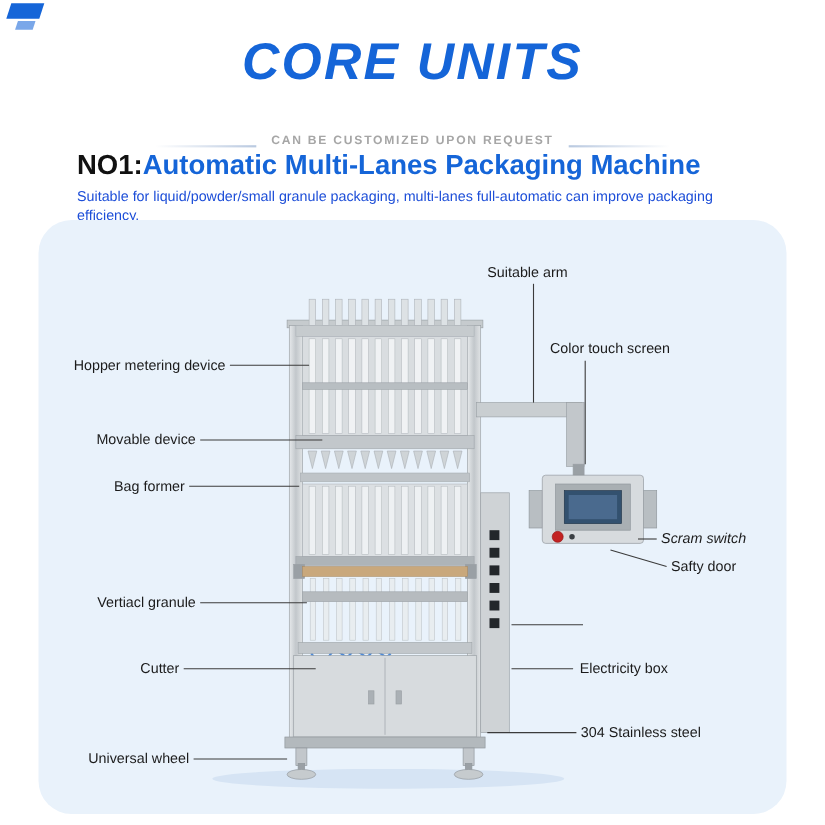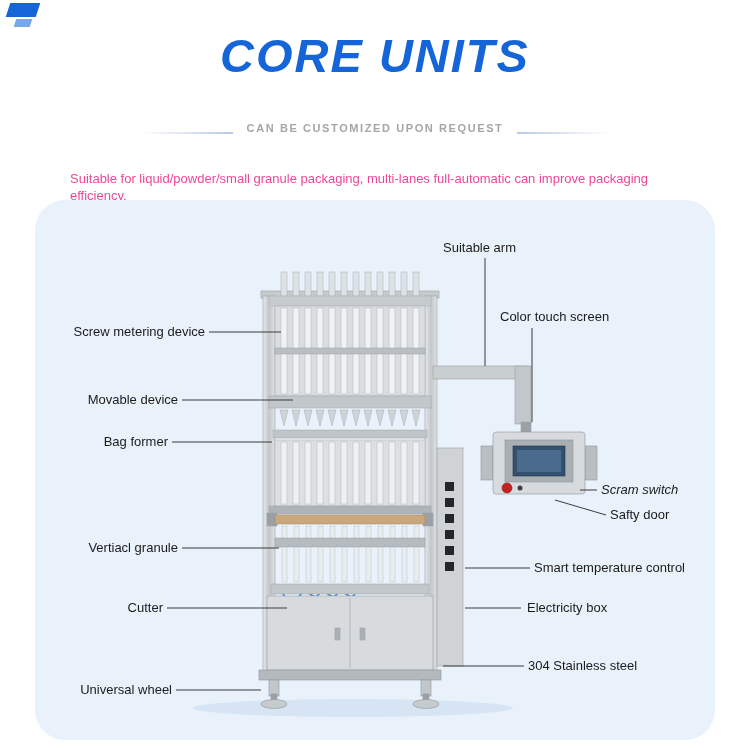--- a/index.html
+++ b/index.html
@@ -16,21 +16,21 @@
   .tagline-row{position:absolute;left:0;top:90px;width:100%;display:flex;align-items:flex-end;justify-content:center;gap:14px;margin-top:32px;}
   .tagline{font-size:11px;font-weight:bold;letter-spacing:1.6px;color:#a6a6a6;}
   .tagline-line{width:92px;height:2px;}
   .tagline-line.l{background:linear-gradient(to left,#b9c9e0,rgba(185,201,224,0));}
   .tagline-line.r{background:linear-gradient(to right,#b9c9e0,rgba(185,201,224,0));}
 
   
   .section-head{position:absolute;left:70px;top:136px;font-size:25px;font-weight:bold;white-space:nowrap;}
   .section-no{color:#111111;}
   .section-title{color:#1565d8;}
-  .section-desc{position:absolute;left:70px;top:171px;width:600px;font-size:13px;line-height:1.3;color:#ec4899;}
+  .section-desc{position:absolute;left:70px;top:171px;width:600px;font-size:13px;line-height:1.3;color:#1d4ed8;}
 
   
   .panel{position:absolute;left:35px;top:200px;width:680px;height:540px;background:#e9f2fb;border-radius:30px;}
   .panel svg{position:absolute;left:0;top:0;}
   .lbl{position:absolute;font-size:13px;color:#1b1b1b;white-space:nowrap;}
 </style>
 </head>
 <body>
 
 <div id="stage">
@@ -41,20 +41,23 @@
   </div>
 
   <div class="brand">CORE UNITS</div>
 
   <div class="tagline-row">
     <div class="tagline-line l"></div>
     <div class="tagline">CAN BE CUSTOMIZED UPON REQUEST</div>
     <div class="tagline-line r"></div>
   </div>
 
+  <div class="section-head">
+    <span class="section-no">NO1:</span><span class="section-title">Automatic Multi-Lanes Packaging Machine</span>
+  </div>
 
   <div class="section-desc">Suitable for liquid/powder/small granule packaging, multi-lanes full-automatic can improve packaging efficiency.</div>
 
   <div class="panel">
 
     <svg width="680" height="546" viewBox="0 0 680 546">
       <defs>
         <linearGradient id="steelH" x1="0" y1="0" x2="1" y2="0">
           <stop offset="0" stop-color="#e6e9eb"></stop>
             <stop offset="0.5" stop-color="#c2c7cb"></stop>
@@ -231,29 +234,28 @@
         <path d="M450,58 V166"></path>
         <path d="M497,128 V222"></path>
         <path d="M545,290 H562"></path>
         <path d="M520,300 L571,315"></path>
         <path d="M430,368 H495"></path>
         <path d="M430,408 H486"></path>
         <path d="M408,466 H489"></path>
       </g>
     </svg>
 
-    <div class="lbl" style="right:510px;top:124px;">Screw metering device</div>
+    <div class="lbl" style="right:510px;top:124px;">Hopper metering device</div>
     <div class="lbl" style="right:537px;top:192px;">Movable device</div>
     <div class="lbl" style="right:547px;top:234px;padding-left:42px;">Bag former</div>
     <div class="lbl" style="right:537px;top:340px;">Vertiacl granule</div>
     <div class="lbl" style="right:552px;top:400px;">Cutter</div>
     <div class="lbl" style="right:543px;top:482px;">Universal wheel</div>
 
     <div class="lbl" style="left:408px;top:40px;">Suitable arm</div>
     <div class="lbl" style="left:465px;top:109px;">Color touch screen</div>
     <div class="lbl" style="left:566px;top:282px;font-style:italic;">Scram switch</div>
     <div class="lbl" style="left:575px;top:307px;">Safty door</div>
-    <div class="lbl" style="left:499px;top:360px;">Smart temperature control</div>
     <div class="lbl" style="left:492px;top:400px;">Electricity box</div>
     <div class="lbl" style="left:493px;top:458px;">304 Stainless steel</div>
 
   </div>
 </div>
 
 </body></html>

